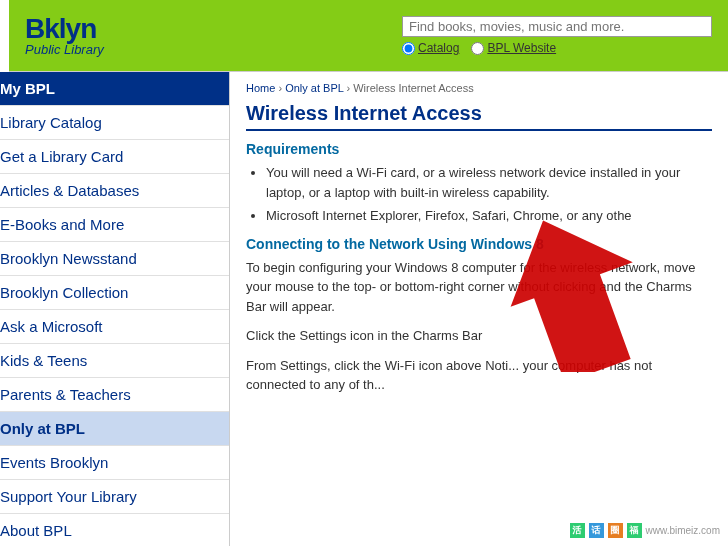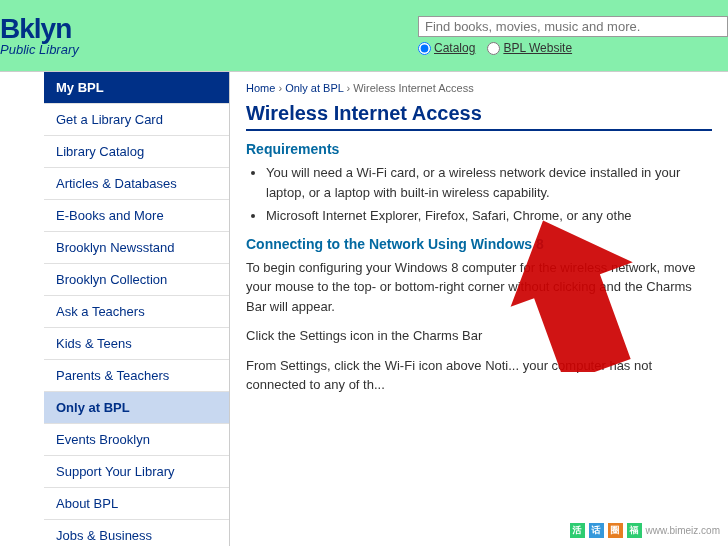--- a/index.html
+++ b/index.html
@@ -1,26 +1,27 @@
 <!DOCTYPE html>
 <html><head>
   <meta charset="utf-8">
   <style>
     * { margin: 0; padding: 0; box-sizing: border-box; }
     body { font-family: Arial, sans-serif; font-size: 13px; background: #fff; width: 728px; height: 546px; overflow: hidden; }
 
     
     #header {
-      background: #86efac;
+      background: #84cc16;
       display: flex;
       align-items: center;
       justify-content: space-between;
-      padding: 8px 0;
+      padding: 8px 16px;
       border-bottom: 1px solid #ccc;
       height: 72px;
+      margin-left: 9px;
     }
     #logo {
       display: flex;
       flex-direction: column;
       line-height: 1;
     }
     .logo-bklyn {
       font-size: 28px;
       font-weight: 900;
       color: #003087;
@@ -75,27 +76,26 @@
     
     #sidebar {
       width: 230px;
       background: #fff;
       border-right: 1px solid #ccc;
       overflow-y: auto;
       flex-shrink: 0;
     }
     .sidebar-item {
       display: block;
-      padding: 8px 12px;
-      font-size: 13px;
+      padding: 8px 0;
+      font-size: 15px;
       color: #003087;
       text-decoration: none;
       border-bottom: 1px solid #e0e0e0;
       cursor: pointer;
-      margin-left: 44px;
     }
     .sidebar-item:first-child {
       background: #003087;
       color: #fff;
       font-weight: bold;
     }
     .sidebar-item.active {
       background: #003087;
       color: #fff;
     }
@@ -217,27 +217,27 @@
         <span>BPL Website</span>
       </label>
     </div>
   </div>
 </div>
 
 <div id="main">
 
   <nav id="sidebar">
   <a class="sidebar-item active">My BPL</a>
+      <a class="sidebar-item">Library Catalog</a>
       <a class="sidebar-item">Get a Library Card</a>
-      <a class="sidebar-item">Library Catalog</a>
       <a class="sidebar-item">Articles &amp; Databases</a>
       <a class="sidebar-item">E-Books and More</a>
       <a class="sidebar-item">Brooklyn Newsstand</a>
       <a class="sidebar-item">Brooklyn Collection</a>
-      <a class="sidebar-item">Ask a Teachers</a>
+      <a class="sidebar-item">Ask a Microsoft</a>
       <a class="sidebar-item">Kids &amp; Teens</a>
       <a class="sidebar-item">Parents &amp; Teachers</a>
       <a class="sidebar-item highlight">Only at BPL</a>
       <a class="sidebar-item">Events Brooklyn</a>
       <a class="sidebar-item">Support Your Library</a>
       <a class="sidebar-item">About BPL</a>
       <a class="sidebar-item">Jobs &amp; Business Information</a>
     </nav>
 
   <div id="content">

